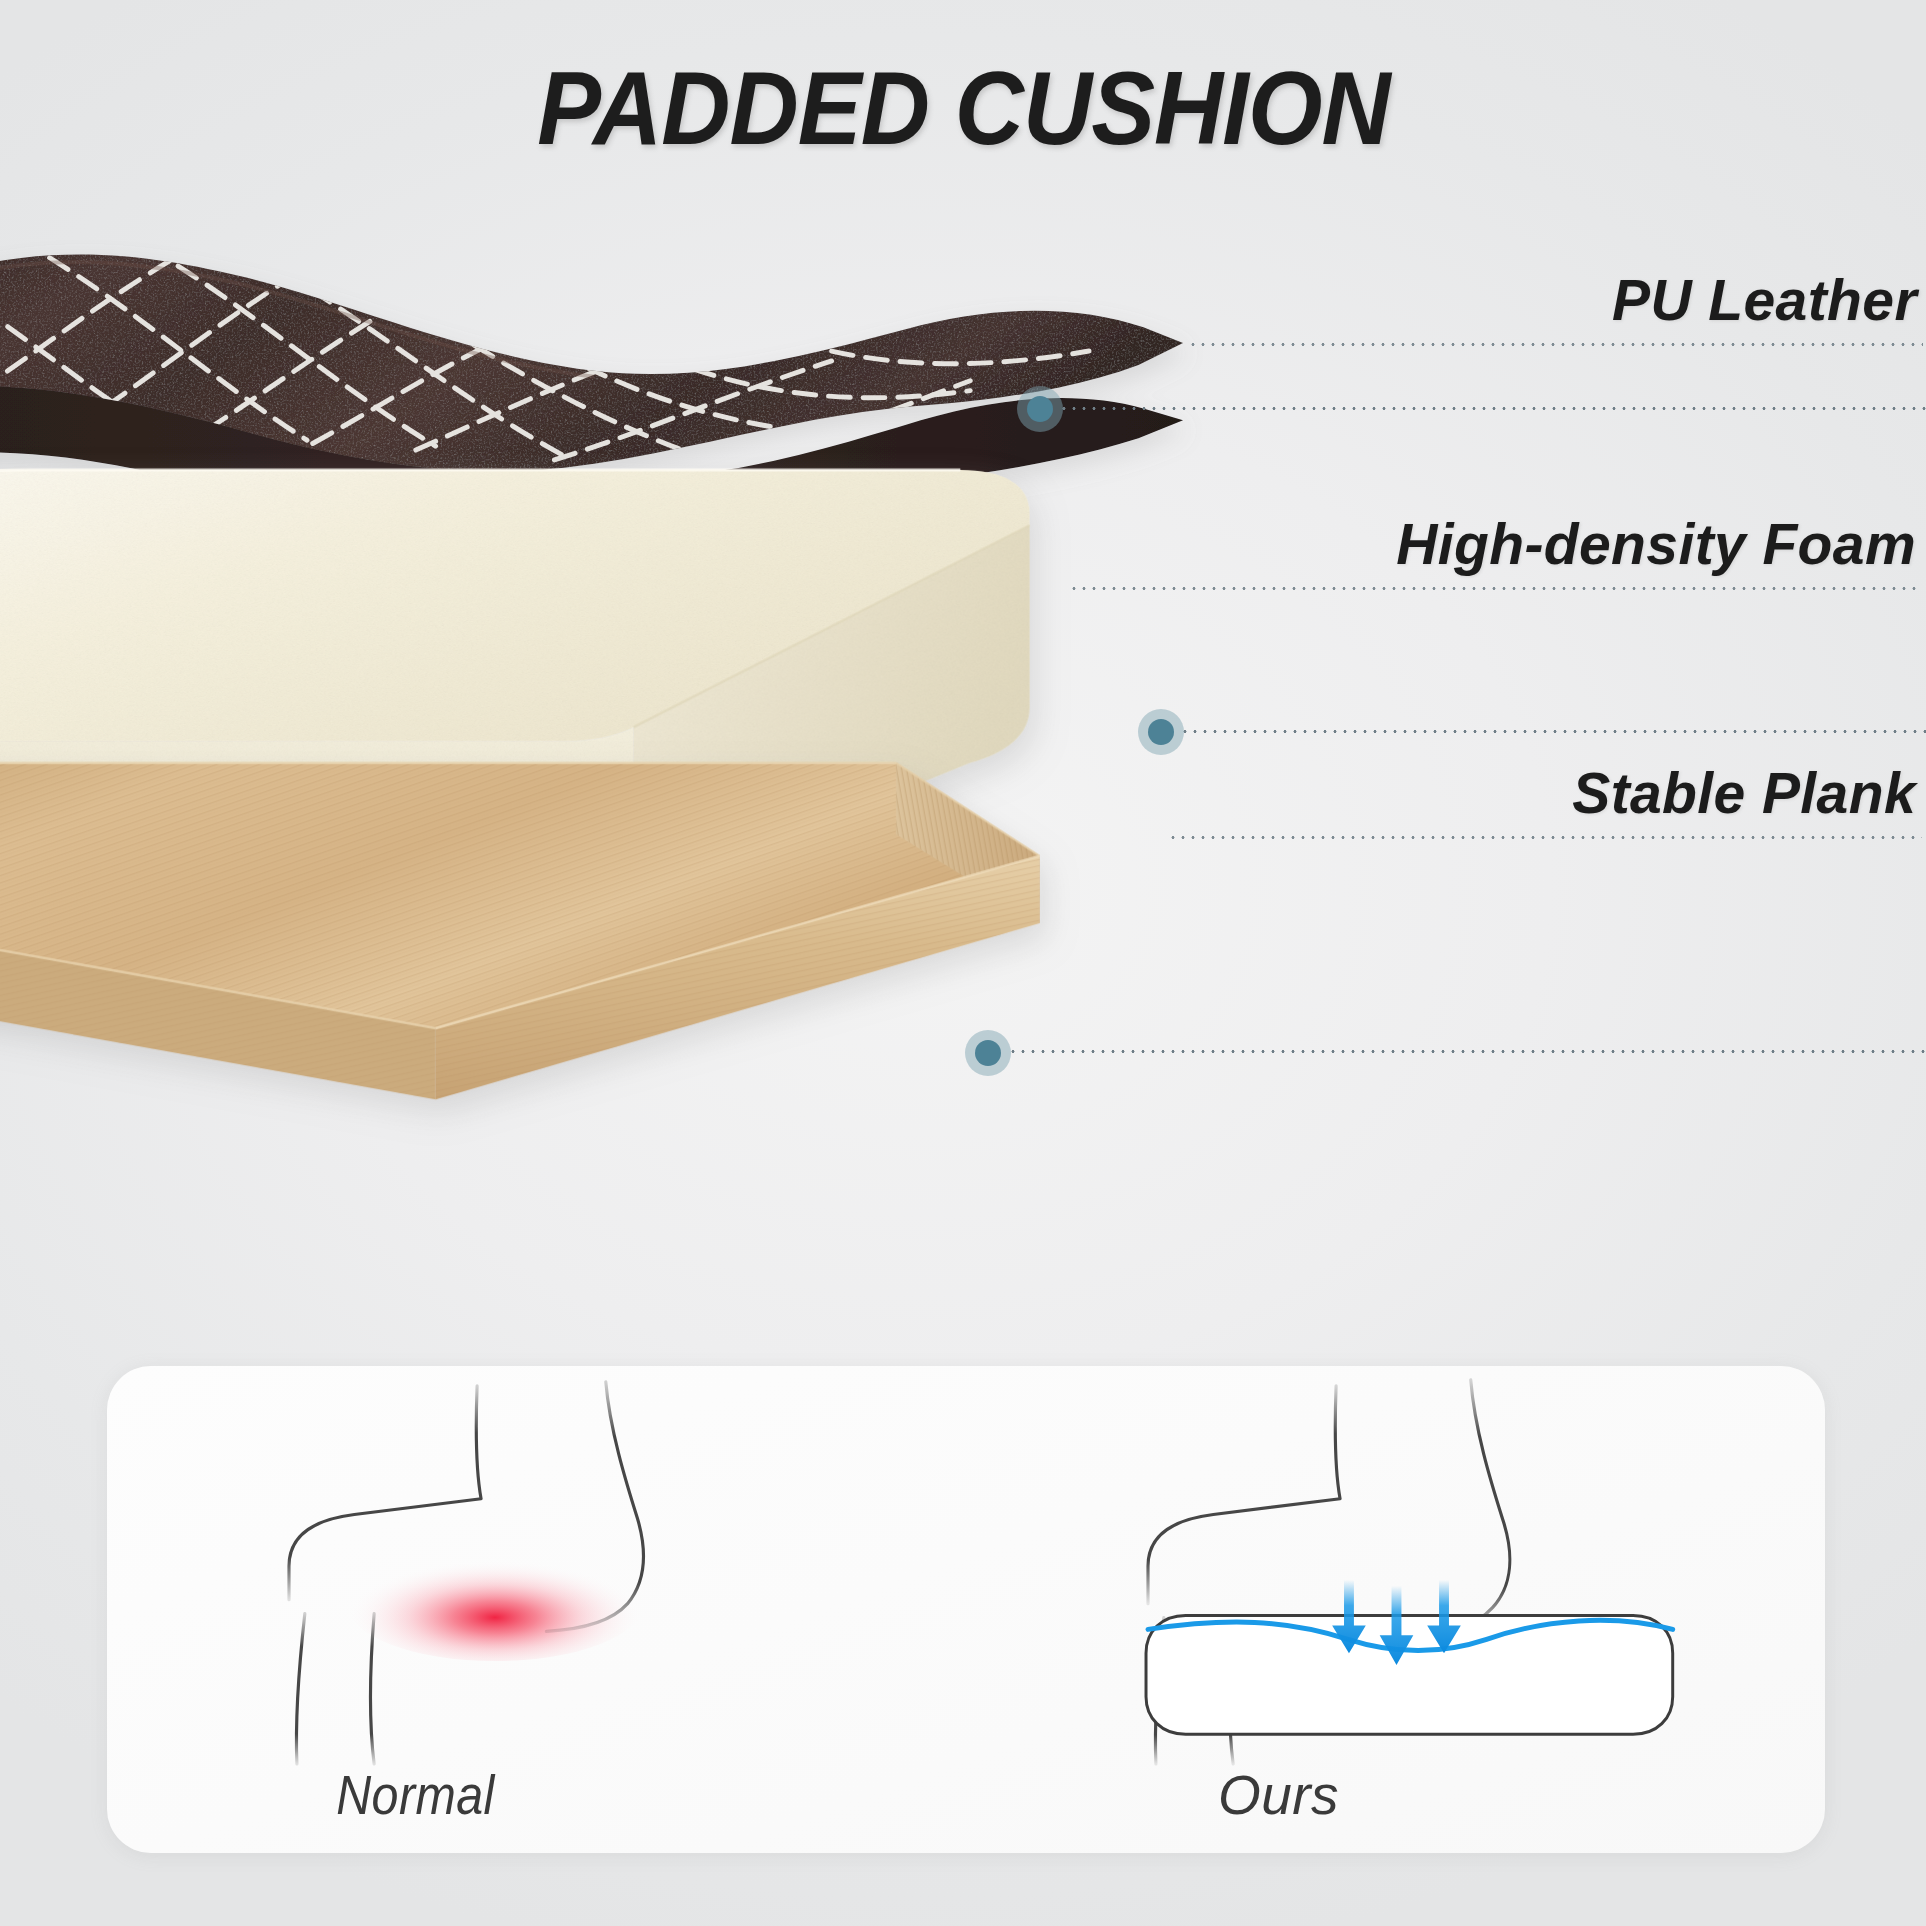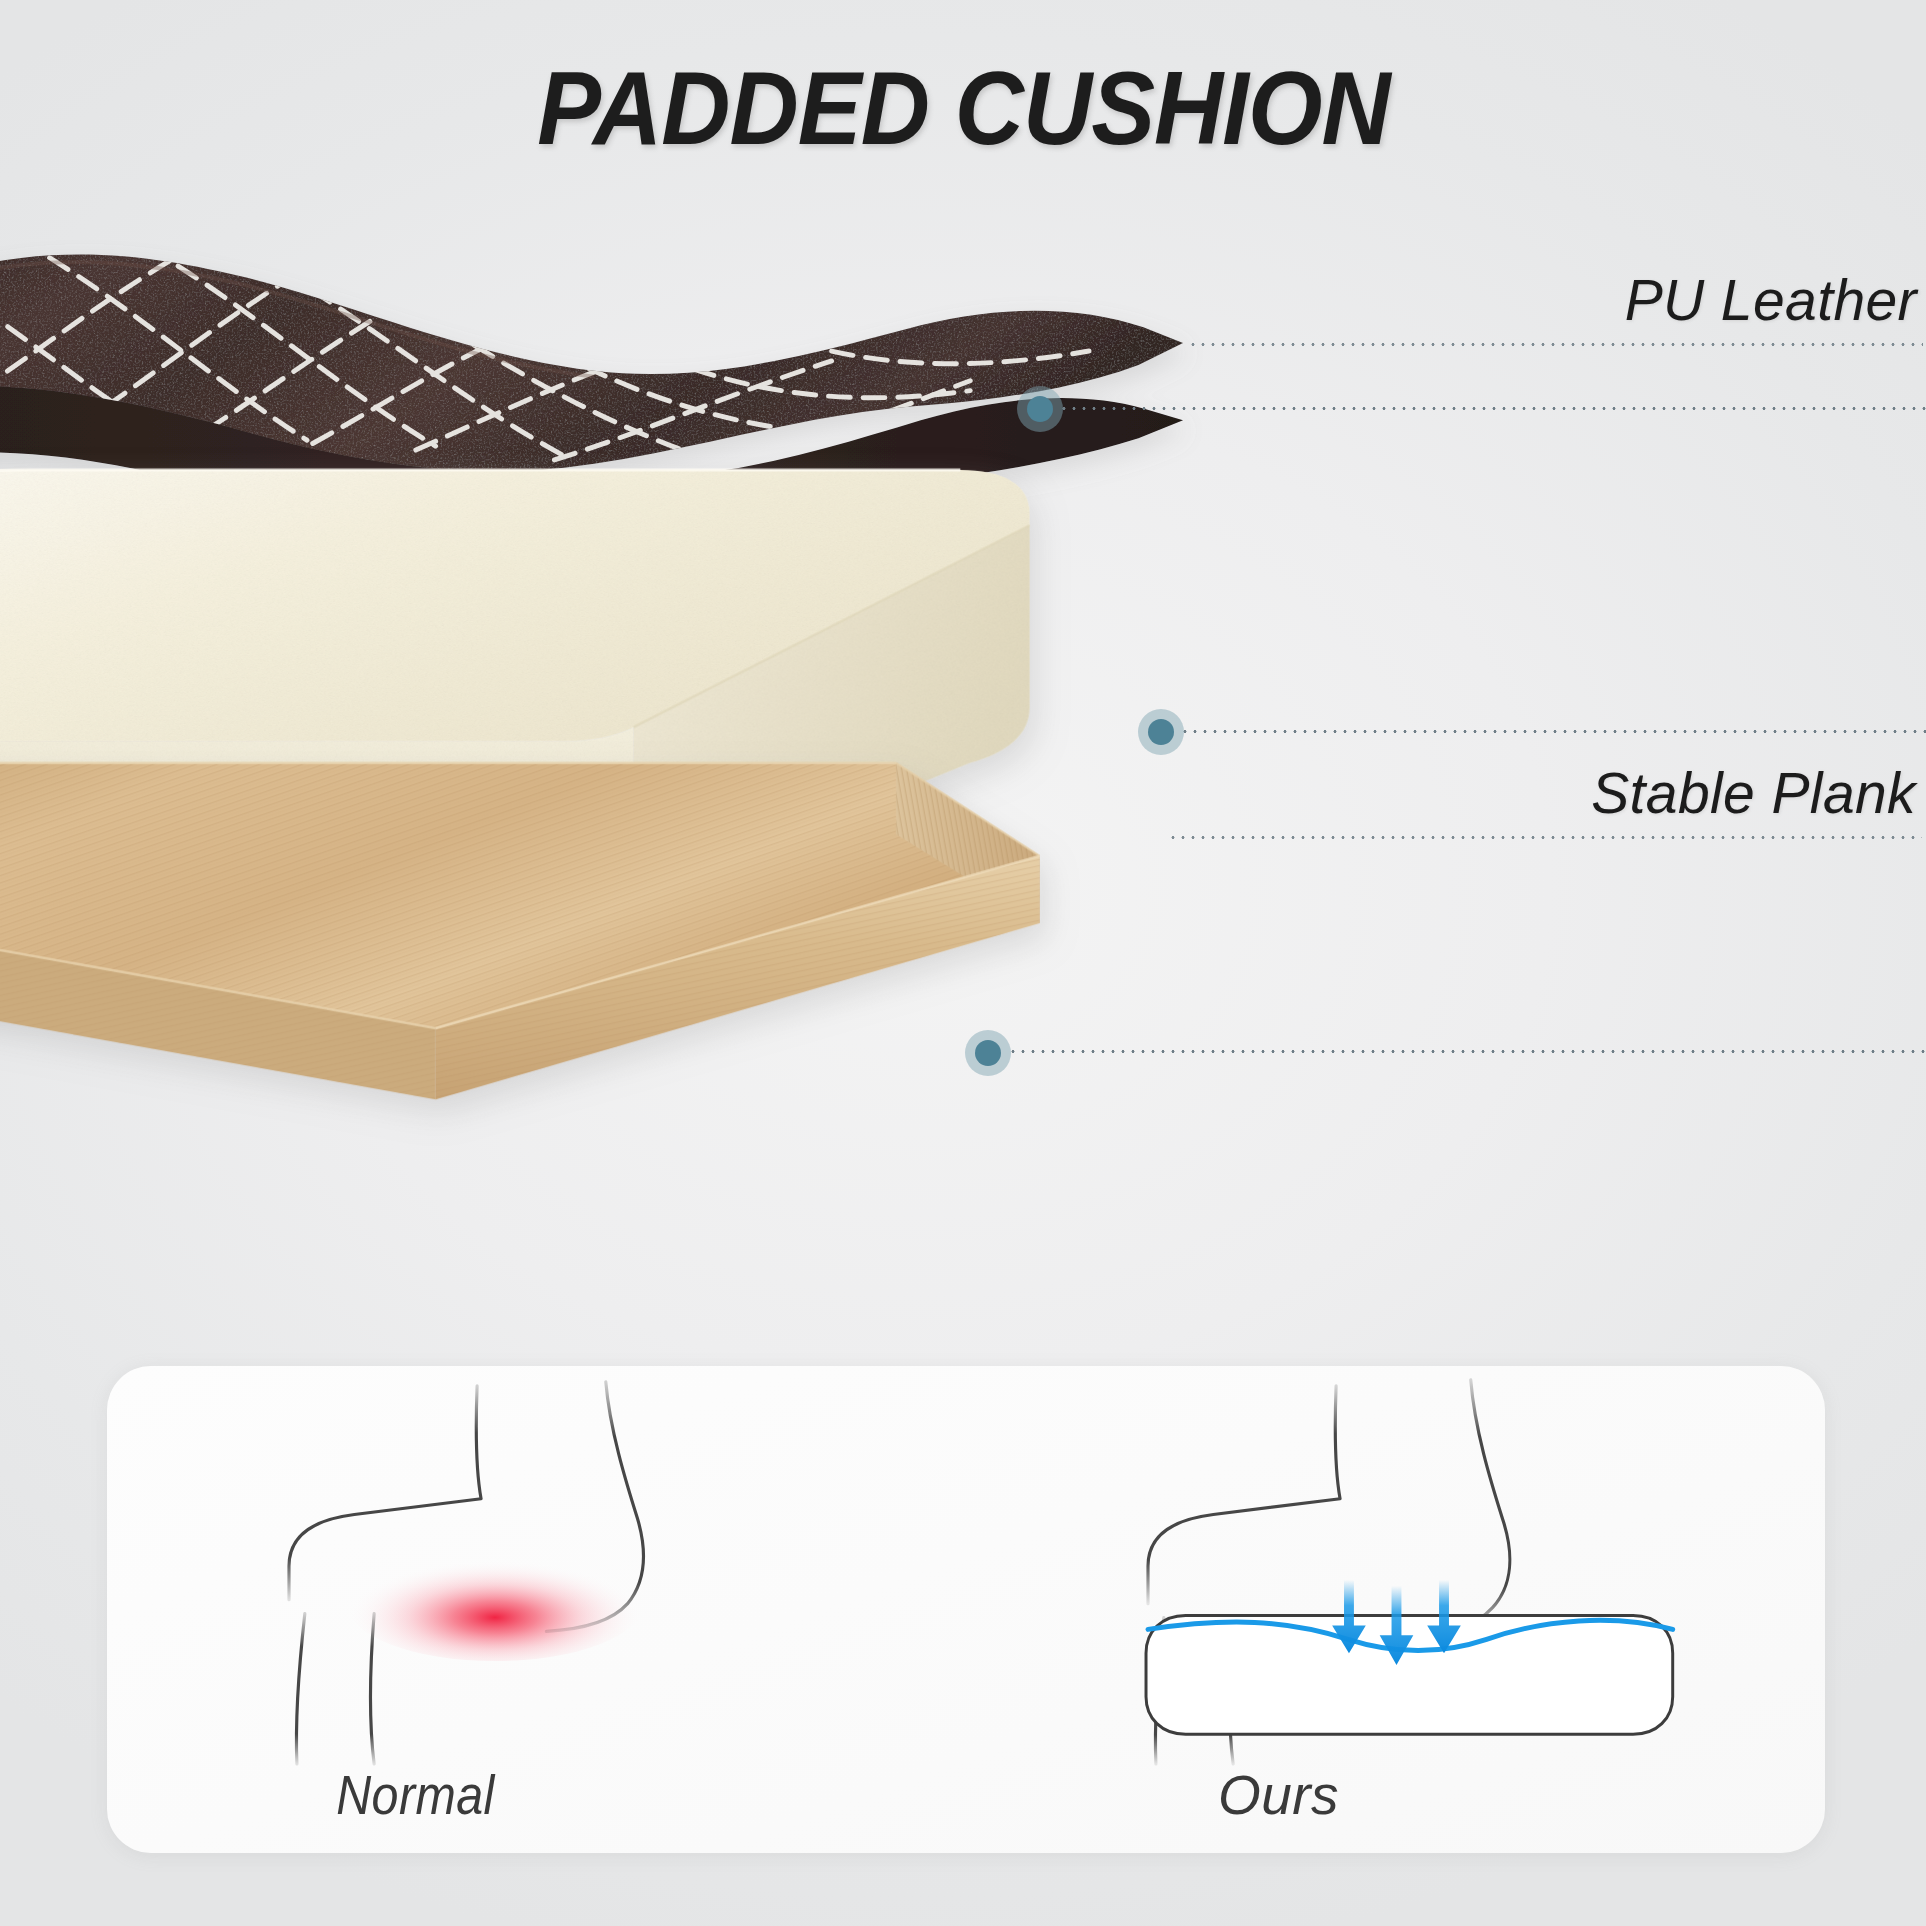--- a/index.html
+++ b/index.html
@@ -28,21 +28,21 @@
   }
 
   
   .diagram{position:absolute;left:0;top:149px;width:1386px;height:990px;}
   .diagram svg{display:block;}
 
   
   .callout{position:absolute;white-space:nowrap;}
   .callout .ctext{
     font-style:italic;
-    font-weight:400;
+    font-weight:700;
     color:#1c1c1c;
     font-size:57px;
     letter-spacing:0.4px;
     display:block;
     text-align:right;
     padding-right:6px;
     text-shadow:1px 1px 3px rgba(150,150,150,.25);
   }
   .callout .dotline{
     display:block;
@@ -290,20 +290,24 @@
   </div>
   <div class="marker" id="marker-foam">
     <i></i>
   </div>
   <div class="marker" id="marker-plank">
     <i></i>
   </div>
 
   <div class="callout" id="callout-pu">
     <span class="ctext">PU Leather</span>
+    <span class="dotline"></span>
+  </div>
+  <div class="callout" id="callout-foam">
+    <span class="ctext">High-density Foam</span>
     <span class="dotline"></span>
   </div>
   <div class="callout" id="callout-plank">
     <span class="ctext">Stable Plank</span>
     <span class="dotline"></span>
   </div>
 
   <div class="panel">
 
     <div class="half right">

